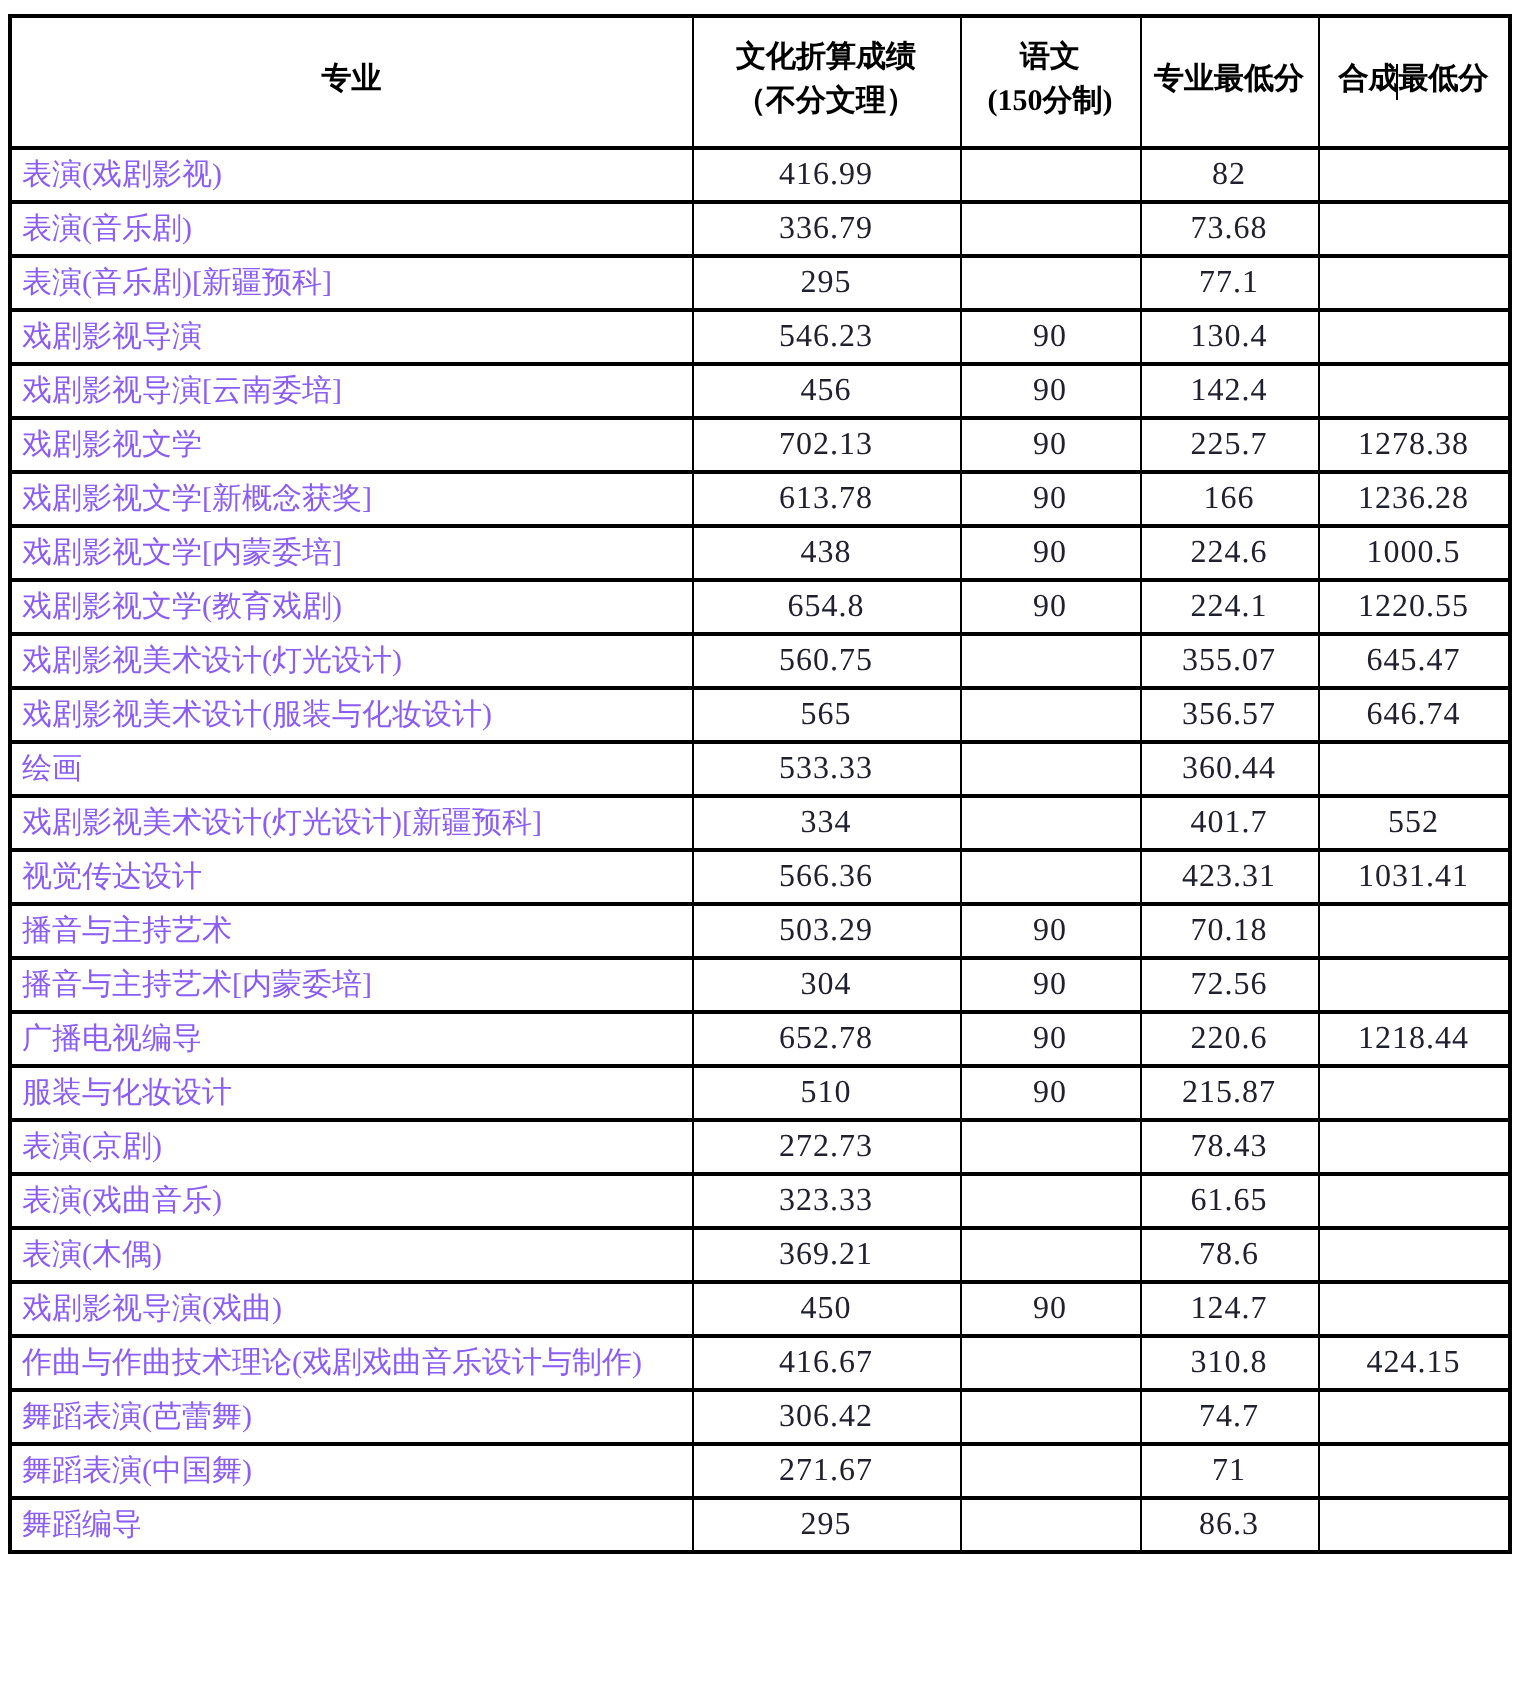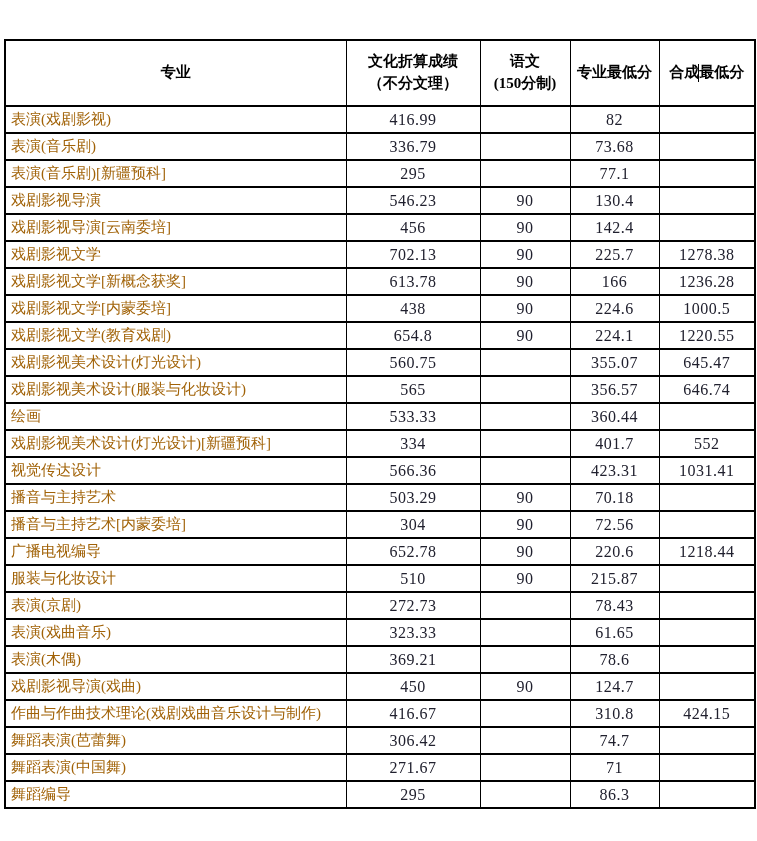--- a/index.html
+++ b/index.html
@@ -5,21 +5,20 @@
   * { box-sizing: border-box; }
   html, body {
     margin: 0; padding: 0;
     width: 757px; height: 841px;
     background: #ffffff;
     font-family: "Liberation Serif", "DejaVu Serif", serif;
     color: #111111;
   }
   .page {
     padding: 7px 3px 0 4px;
-    margin-top: 32px;
   }
   table.scores {
     border-collapse: collapse;
     table-layout: fixed;
     width: 750px;
     border: 2px solid #000;
   }
   th, td {
     border: 1px solid #000;
     border-top: 2px solid #000;
@@ -44,21 +43,21 @@
     text-align: center;
     vertical-align: middle;
     color: #20202e;
     letter-spacing: 0.5px;
   }
   tbody td.major-cell {
     text-align: left;
     padding-left: 5px;
     font-size: 15px;
     letter-spacing: 0;
-    color: #a16207;
+    color: #8b5cf6;
   }
   .caret {
     position: absolute;
     left: calc(50% - 9px);
     top: 50%;
     transform: translateY(-50%);
     width: 1px;
     height: 18px;
     background: #000;
   }

